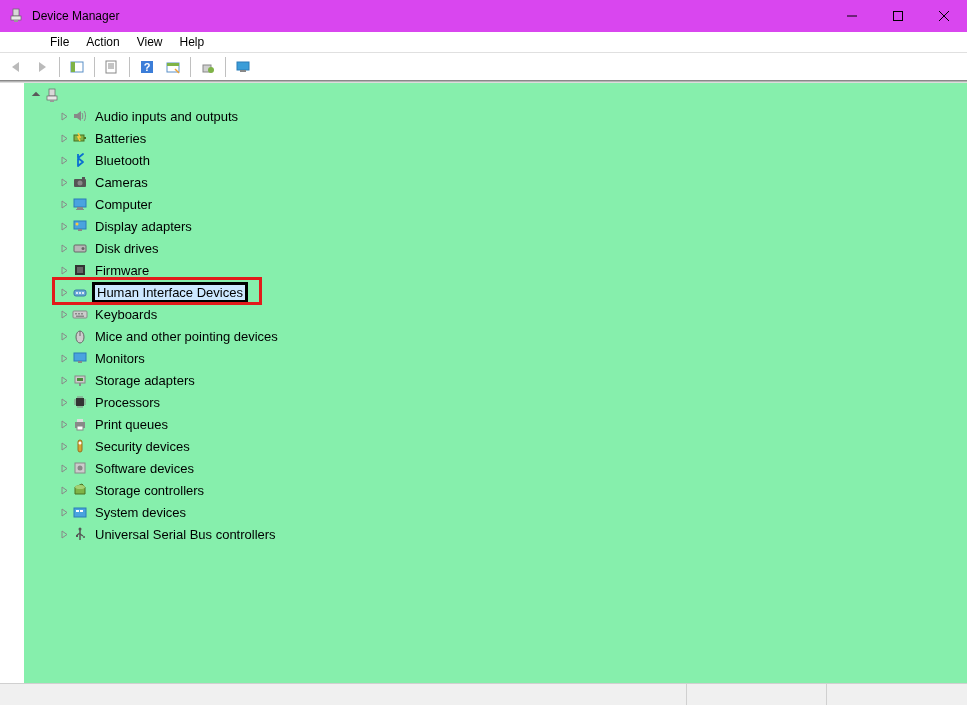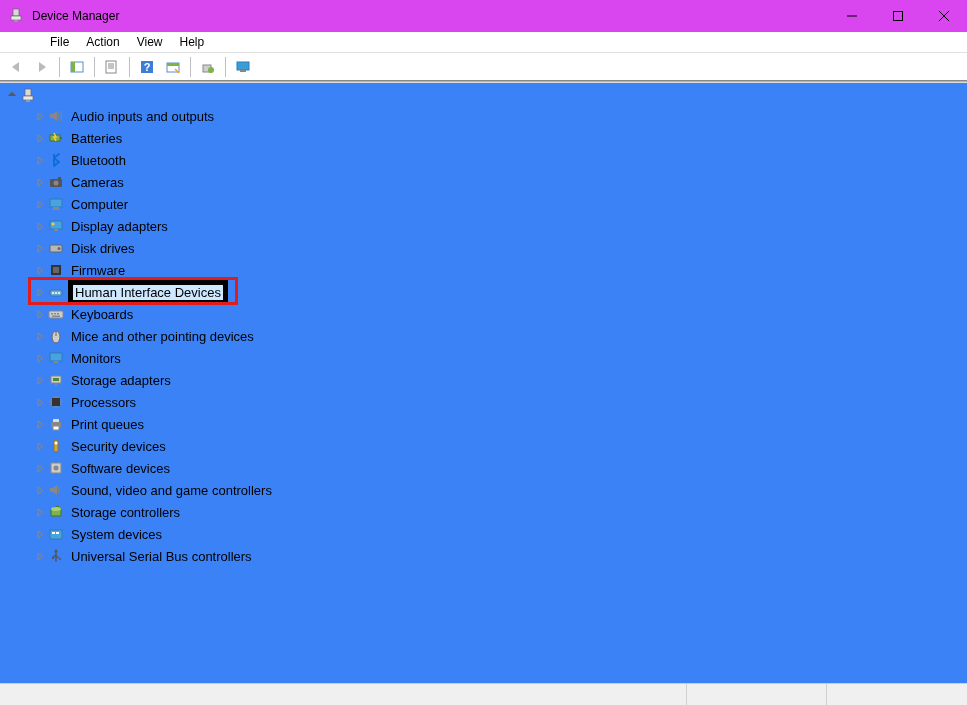--- a/index.html
+++ b/index.html
@@ -81,21 +81,22 @@
     }
     .content-divider {
       height: 3px;
       background: linear-gradient(to bottom, #a0a0a0, #f0f0f0);
       border-top: 1px solid #888;
     }
     .tree-area {
       flex: 1;
       overflow: auto;
       padding: 4px 0;
-      background: #3b82f6;
+      background: #86efac;
+      margin-left: 24px;
     }
     .tree-root {
       padding-left: 4px;
     }
     .root-row {
       display: flex;
       align-items: center;
       height: 18px;
       padding-left: 2px;
     }
@@ -127,21 +128,21 @@
       height: 22px;
       padding-left: 10px;
       cursor: pointer;
     }
     .tree-label {
       padding: 1px 3px;
       font-size: 13px;
     }
     .tree-label.selected {
       background: #cde8ff;
-      border: 5px solid #000000;
+      border: 3px solid #000000;
       padding: 0 2px;
       text-align: center;
     }
     .tree-row.highlighted {
       position: relative;
     }
     .highlight-box {
       position: absolute;
       border: 3px solid #e21b1b;
       pointer-events: none;
@@ -500,33 +501,20 @@
           <span class="tree-label">Software devices</span>
         </div>
         <div class="tree-row">
           <span class="expander">
             <svg width="9" height="9">
               <path d="M2 1 L7 4.5 L2 8 Z" fill="none" stroke="#888" stroke-width="1"></path>
             </svg>
           </span>
           <span class="node-icon">
             <svg width="16" height="16" viewBox="0 0 16 16">
-              <use href="#ico-sound"></use>
-            </svg>
-          </span>
-          <span class="tree-label">Sound, video and game controllers</span>
-        </div>
-        <div class="tree-row">
-          <span class="expander">
-            <svg width="9" height="9">
-              <path d="M2 1 L7 4.5 L2 8 Z" fill="none" stroke="#888" stroke-width="1"></path>
-            </svg>
-          </span>
-          <span class="node-icon">
-            <svg width="16" height="16" viewBox="0 0 16 16">
               <use href="#ico-storage"></use>
             </svg>
           </span>
           <span class="tree-label">Storage controllers</span>
         </div>
         <div class="tree-row">
           <span class="expander">
             <svg width="9" height="9">
               <path d="M2 1 L7 4.5 L2 8 Z" fill="none" stroke="#888" stroke-width="1"></path>
             </svg>

